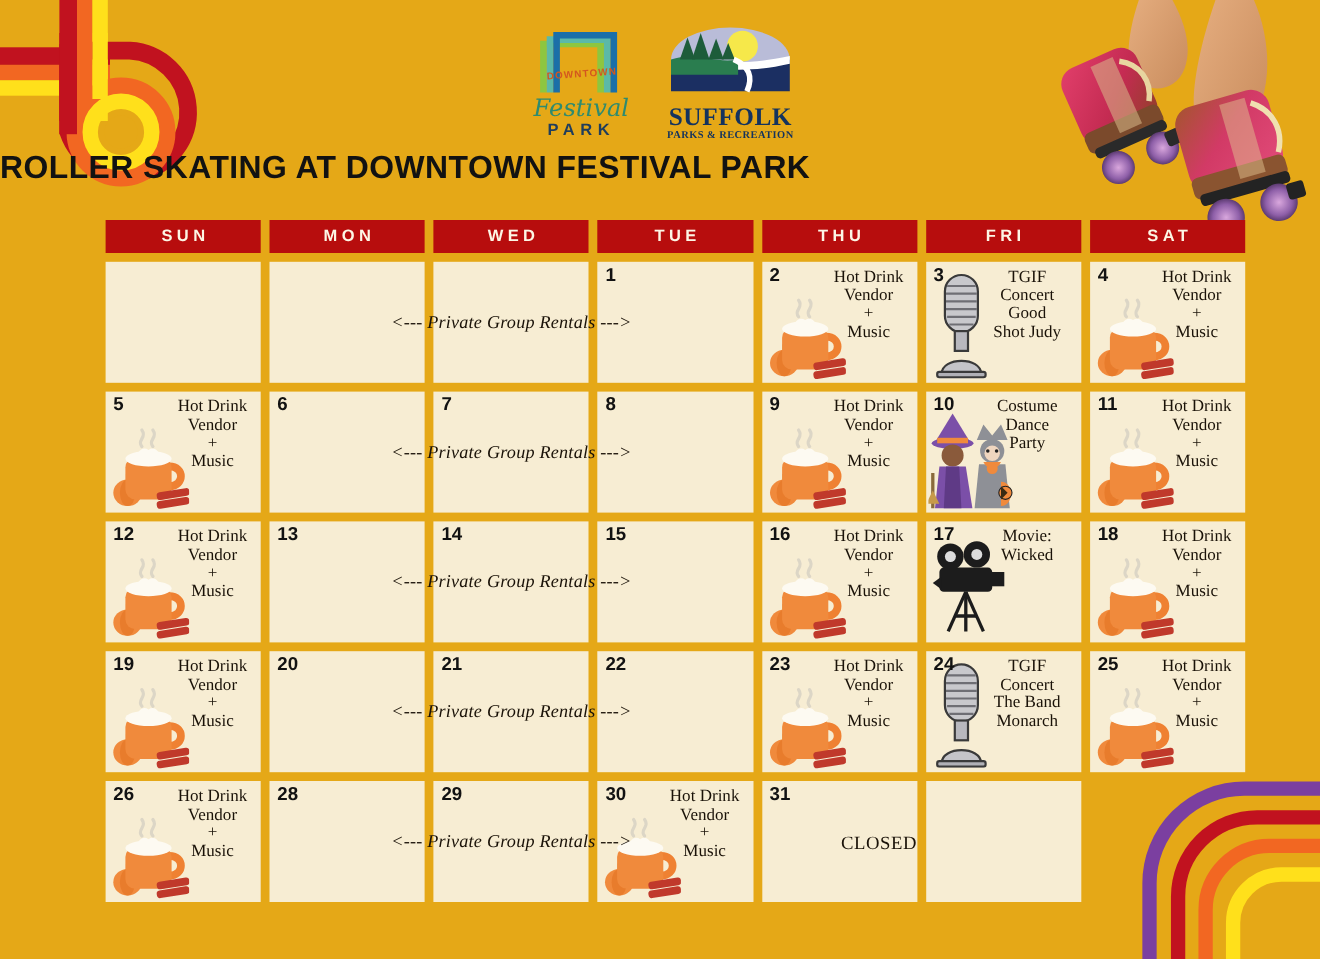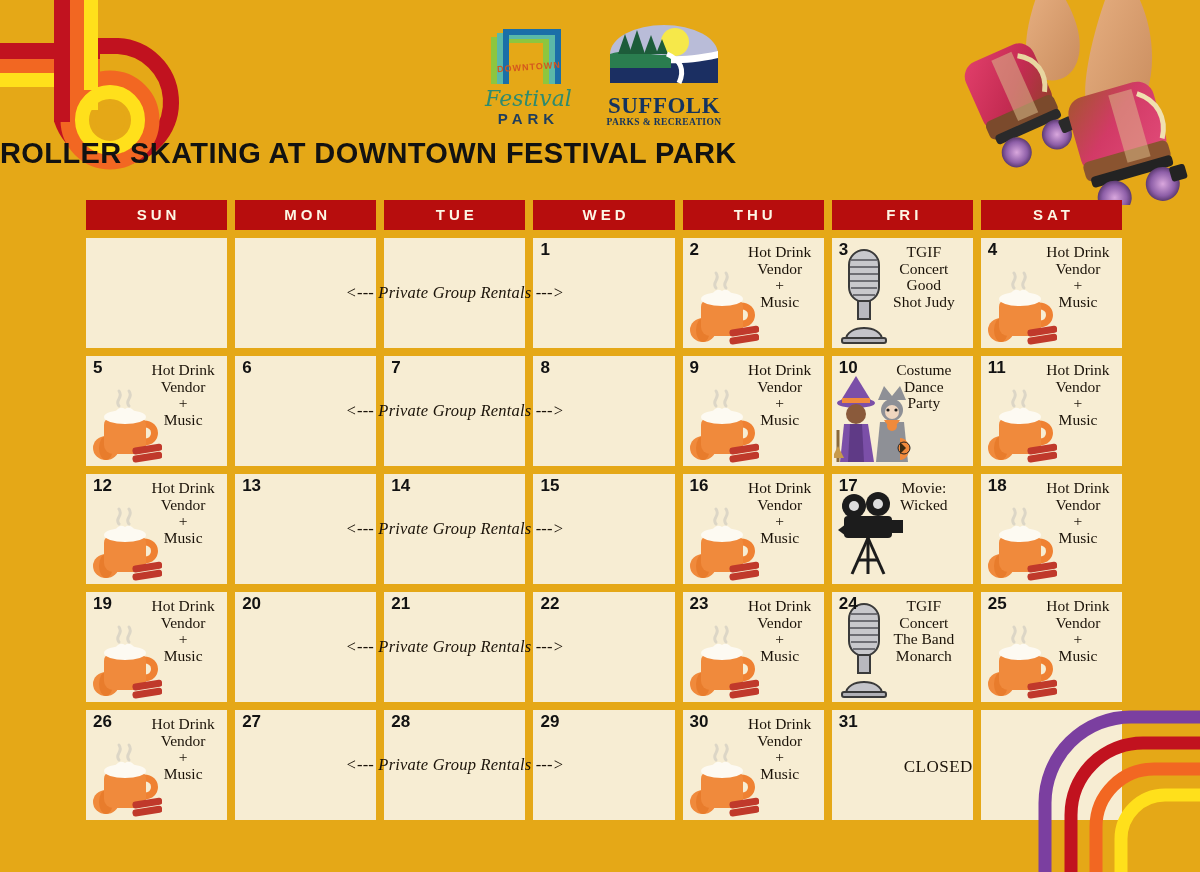--- a/index.html
+++ b/index.html
@@ -94,21 +94,21 @@
     font-size: 29px;
     font-weight: bold;
     color: #121212;
     letter-spacing: 0.4px;
     z-index: 3;
   }
 
   
   .calendar {
     position: absolute;
-    left: 86px; top: 200px;
+    left: 96px; top: 200px;
     width: 1036px;
     z-index: 4;
   }
   .dow-row {
     display: grid;
     grid-template-columns: repeat(7, 1fr);
     gap: 8px;
     margin-bottom: 8px;
   }
   .dow {
@@ -310,22 +310,22 @@
   </div>
 
 </div>
 
 <div class="page-title">ROLLER SKATING AT DOWNTOWN FESTIVAL PARK</div>
 
 <div class="calendar">
   <div class="dow-row" id="dow-row">
       <div class="dow">SUN</div>
       <div class="dow">MON</div>
+      <div class="dow">WED</div>
       <div class="dow">TUE</div>
-      <div class="dow">WED</div>
       <div class="dow">THU</div>
       <div class="dow">FRI</div>
       <div class="dow">SAT</div>
     </div>
   <div id="weeks-host">
       <div class="week">
         <div class="cell empty"></div>
         <div class="cell empty"></div>
         <div class="cell empty"></div>
         <div class="cell">
@@ -783,23 +783,20 @@
       </g>
     </svg></div>
           <div class="evt">
             <div>Hot Drink</div>
             <div>Vendor</div>
             <div>+</div>
             <div>Music</div>
           </div>
         </div>
         <div class="cell">
-          <div class="daynum">27</div>
-        </div>
-        <div class="cell">
           <div class="daynum">28</div>
         </div>
         <div class="cell">
           <div class="daynum">29</div>
         </div>
         <div class="cell">
           <div class="daynum">30</div>
           <div class="art cocoa"><svg viewBox="0 0 74 78" width="74" height="78">
       <g opacity="0.85" stroke="#d8d2c4" stroke-width="3" fill="none" stroke-linecap="round">
         <path d="M31 20 C26 14 36 12 31 5"></path>

